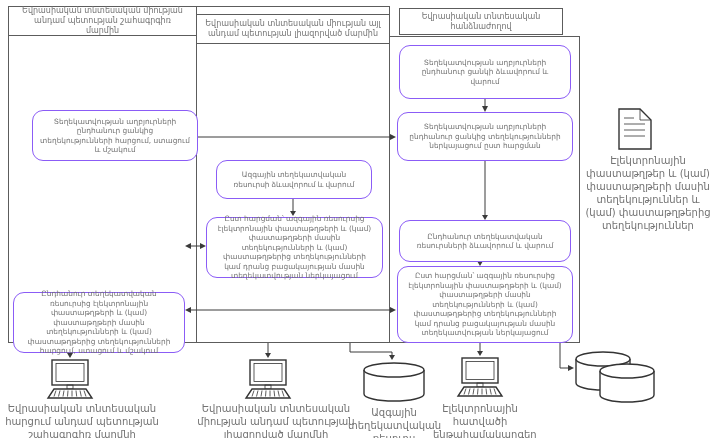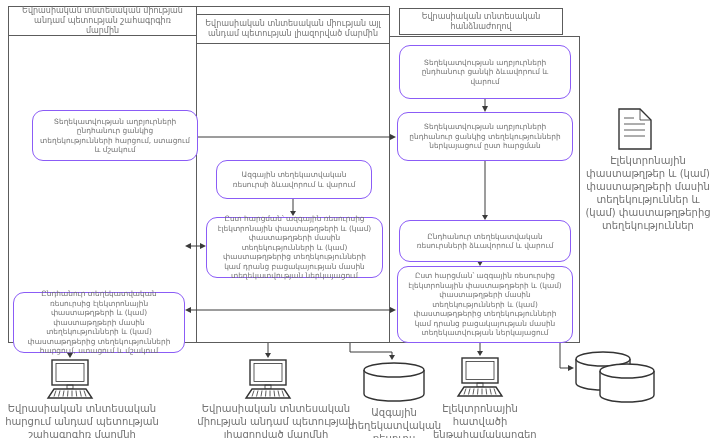--- a/index.html
+++ b/index.html
@@ -89,21 +89,21 @@
       <polygon class="ah" points="568,365 568,371 574,368"></polygon>
   </svg>
 
   <div class="node" style="left:32px;top:110px;width:166px;height:51px;">
     <span>Տեղեկատվության աղբյուրների ընդհանուր ցանկից տեղեկությունների հարցում, ստացում և մշակում</span>
   </div>
   <div class="node" style="left:13px;top:280px;width:172px;height:61px;margin-top:12px;">
     <span>Ընդհանուր տեղեկատվական ռեսուրսից էլեկտրոնային փաստաթղթերի և (կամ) փաստաթղթերի մասին տեղեկությունների և (կամ) փաստաթղթերից տեղեկությունների հարցում, ստացում և մշակում</span>
   </div>
 
-  <div class="node" style="left:216px;top:160px;width:156px;height:39px;">
+  <div class="node" style="left:216px;top:160px;width:156px;height:39px;font-family:Liberation Serif, serif;">
     <span>Ազգային տեղեկատվական ռեսուրսի ձևավորում և վարում</span>
   </div>
   <div class="node" style="left:206px;top:217px;width:177px;height:61px;">
     <span>Ըստ հարցման՝ ազգային ռեսուրսից էլեկտրոնային փաստաթղթերի և (կամ) փաստաթղթերի մասին տեղեկությունների և (կամ) փաստաթղթերից տեղեկությունների կամ դրանց բացակայության մասին տեղեկատվության ներկայացում</span>
   </div>
 
   <div class="node" style="left:399px;top:45px;width:172px;height:54px;">
     <span>Տեղեկատվության աղբյուրների ընդհանուր ցանկի ձևավորում և վարում</span>
   </div>
   <div class="node" style="left:397px;top:112px;width:176px;height:49px;">

